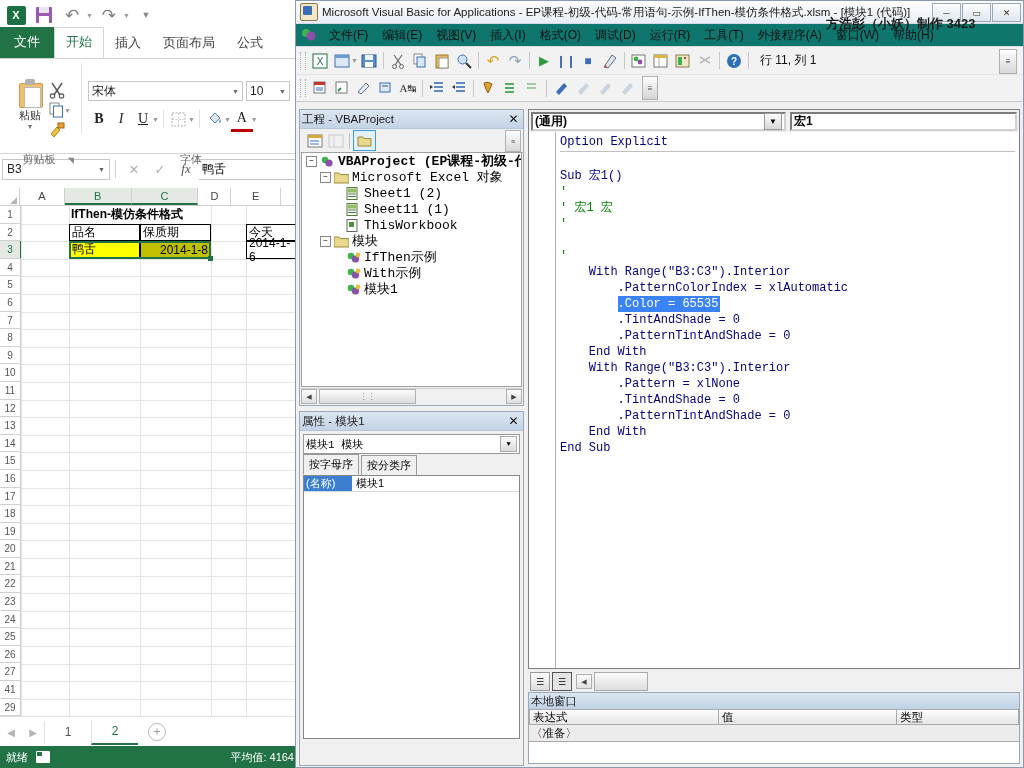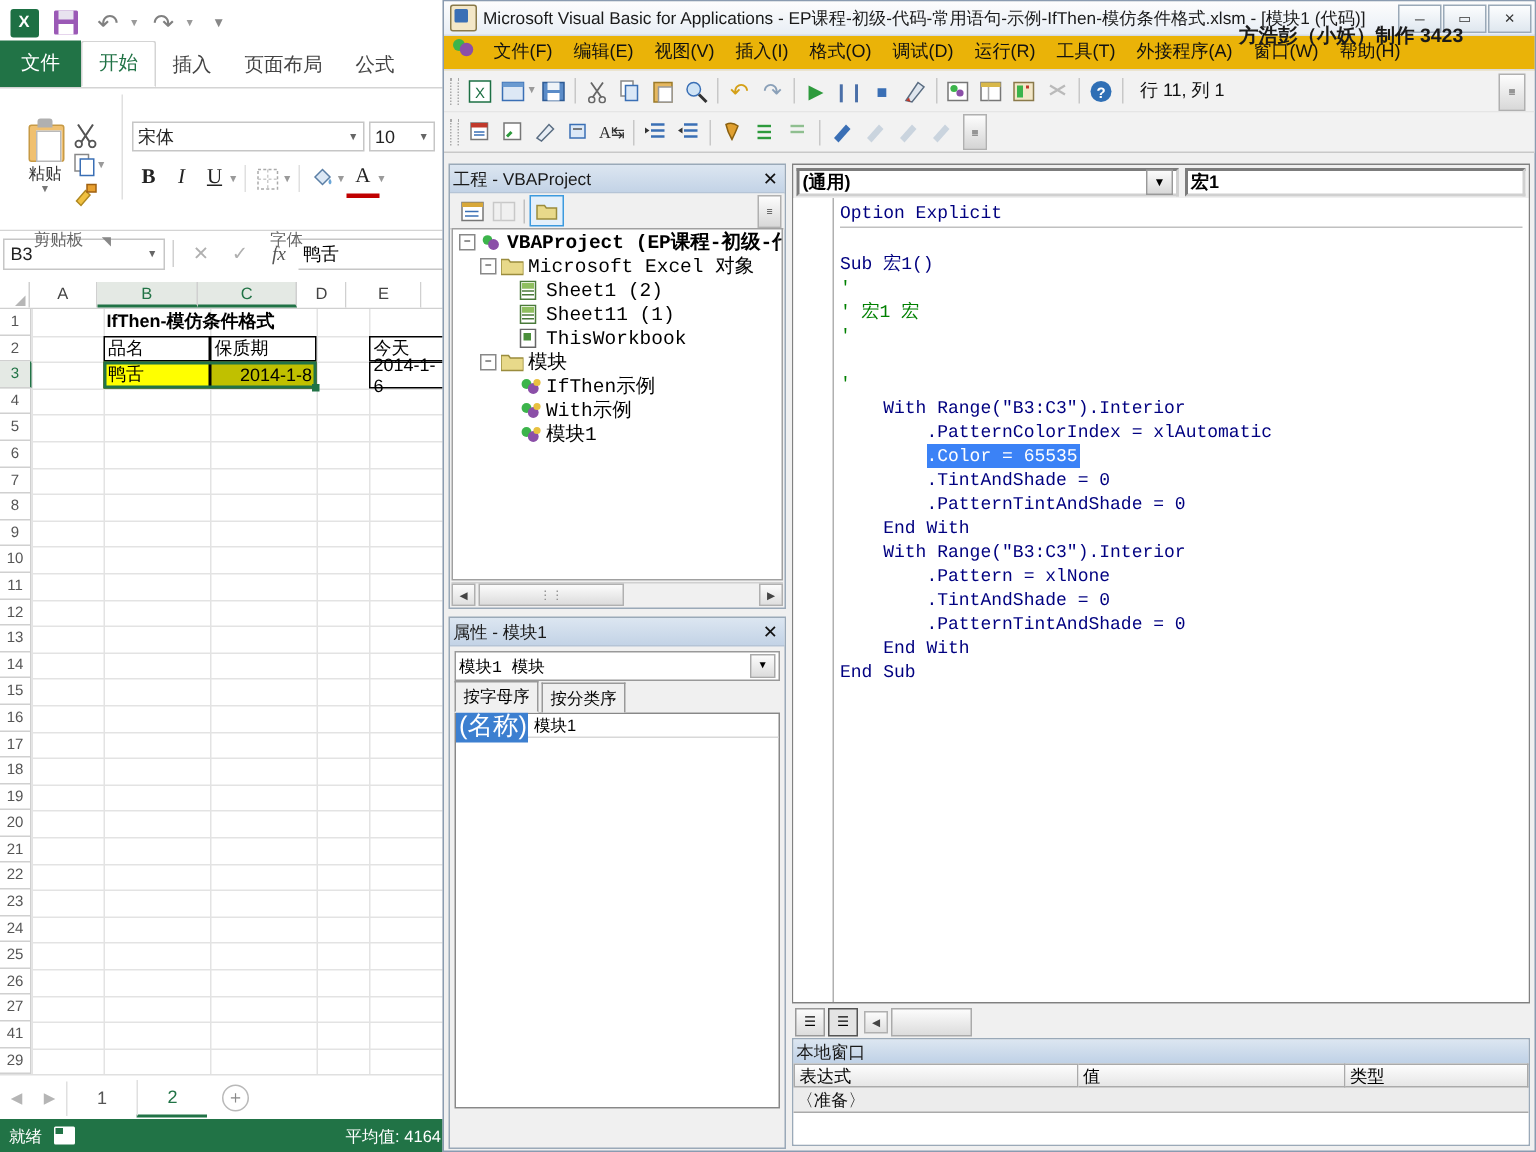--- a/index.html
+++ b/index.html
@@ -89,21 +89,21 @@
   
   #vba{position:absolute;left:295px;top:0;width:729px;height:768px;background:#f0f0f0;border:1px solid #8a9bb0;box-sizing:border-box;}
   #vba-title{height:22px;background:linear-gradient(#fdfdfd,#e8eef5);display:flex;align-items:center;padding:0 2px;position:relative;border-bottom:1px solid #d4dbe3;}
   .vba-ico{width:16px;height:16px;margin:0 4px 0 2px;position:relative;background:#f3e7c8;border:1px solid #8a7a4a;border-radius:2px;}
   .vba-ico:after{content:'';position:absolute;left:2px;top:2px;width:9px;height:9px;background:#3a6fb5;border-radius:1px;}
   #vba-title-text{font-size:11.5px;color:#1a1a1a;white-space:nowrap;overflow:hidden;}
   .wbtns{position:absolute;right:2px;top:2px;display:flex;gap:1px;}
   .wbtn{width:27px;height:17px;border:1px solid #9aa9b8;background:linear-gradient(#fcfdfe,#dfe7ef);font-size:9px;color:#333;display:flex;align-items:center;justify-content:center;}
   #watermark{position:absolute;left:530px;top:14px;font-size:13px;font-weight:bold;color:#1a1a1a;white-space:nowrap;letter-spacing:0px;z-index:10;}
 
-  #vba-menu{height:22px;background:#eab308;display:flex;align-items:flex-start;padding-left:4px;border-bottom:1px solid #dcdcdc;}
+  #vba-menu{height:22px;background:#0f766e;display:flex;align-items:center;padding-left:4px;border-bottom:1px solid #dcdcdc;}
   .menuitem{font-size:12px;color:#111;padding:2px 7px;}
   .menu-logo{width:18px;height:16px;margin-right:4px;position:relative;}
 
   #vba-tool1{height:27px;background:#f2f2f2;display:flex;align-items:center;padding-left:4px;border-bottom:1px solid #e5e5e5;position:relative;}
   #vba-tool2{height:26px;background:#f2f2f2;display:flex;align-items:center;padding-left:4px;border-bottom:1px solid #c8c8c8;position:relative;}
   .tb{width:22px;height:21px;display:flex;align-items:center;justify-content:center;position:relative;}
   .tbsep{width:1px;height:17px;background:#c8c8c8;margin:0 3px;}
   .grip{width:4px;height:18px;border-left:1px dotted #aaa;border-right:1px dotted #aaa;margin-right:3px;}
   #rowcol{font-size:12px;color:#111;margin-left:8px;}
 
@@ -126,21 +126,21 @@
 
   
   #propspanel{position:absolute;left:3px;top:410px;width:225px;height:355px;background:#f0f0f0;border:1px solid #9aa9b8;box-sizing:border-box;}
   #propcombo{margin:3px 3px 0 3px;height:18px;background:#fff;border:1px solid #999;display:flex;align-items:center;justify-content:space-between;padding:0 2px;font-size:11px;font-family:"Liberation Mono",monospace;}
   .pcombo-btn{width:15px;height:14px;background:linear-gradient(#fcfcfc,#dcdcdc);border:1px solid #aaa;font-size:7px;display:flex;align-items:center;justify-content:center;}
   #proptabs{display:flex;margin:3px 3px 0 3px;height:18px;align-items:flex-end;}
   .ptab{font-size:11px;padding:2px 5px 2px 5px;border:1px solid #999;border-bottom:0;background:#f0f0f0;margin-right:2px;}
   .ptab.active{background:#f0f0f0;border-bottom:1px solid #f0f0f0;position:relative;z-index:2;}
   #propgrid{margin:0 3px;border:1px solid #888;background:#fff;height:262px;}
   .prow{display:flex;height:15px;border-bottom:1px solid #d8d8d8;align-items:center;}
-  .pname{width:48px;background:#3c7fd0;color:#fff;font-size:17px;padding-left:2px;box-sizing:border-box;}
+  .pname{width:48px;background:#3c7fd0;color:#fff;font-size:11px;padding-left:2px;box-sizing:border-box;}
   .pval{flex:1;font-size:11px;padding-left:4px;color:#000;}
 
   
   #codewin{position:absolute;left:232px;top:108px;right:3px;bottom:98px;background:#fff;border:1px solid #808080;box-sizing:border-box;}
   #code-combos{height:22px;display:flex;background:#f0f0f0;padding:2px 2px 0 2px;box-sizing:border-box;gap:4px;}
   .ccombo{height:19px;background:#fff;border:2px inset #d0d0d0;display:flex;align-items:center;justify-content:space-between;font-size:12px;padding:0 2px;box-sizing:border-box;font-weight:bold;}
   #ccombo-left{width:255px;}
   #ccombo-right{flex:1;}
   .ccb{width:16px;height:15px;background:linear-gradient(#fcfcfc,#d8d8d8);border:1px solid #999;font-size:8px;display:flex;align-items:center;justify-content:center;}
   #codearea{position:absolute;left:0;right:0;top:22px;bottom:0;background:#fff;display:flex;}

